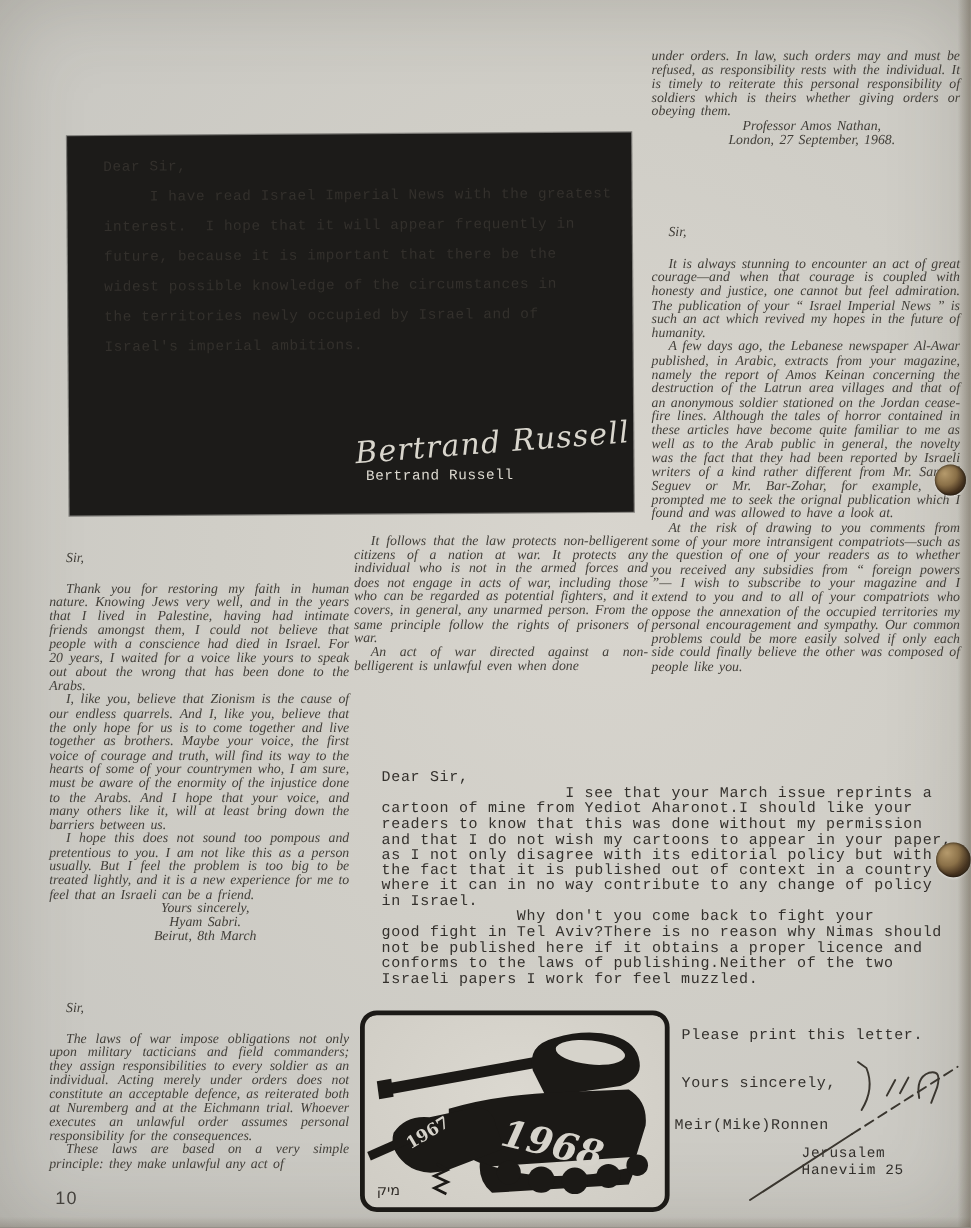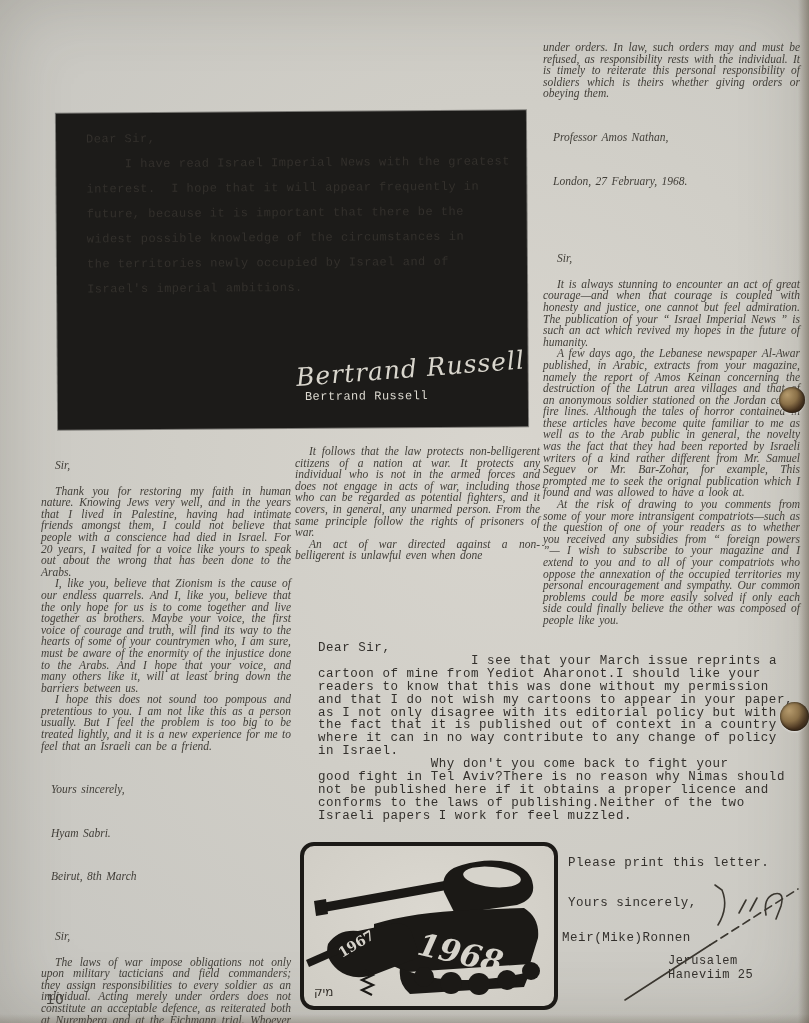--- a/index.html
+++ b/index.html
@@ -53,21 +53,21 @@
   
   .col{
     position:absolute;
     font-size:11.5px;line-height:11.6px;
     font-style:italic;text-align:justify;
     word-spacing:1.6px;color:#413e38;
   }
   .col p{margin:0;text-indent:14px;}
   .col p.noindent{text-indent:0;}
   .col .salutation{text-indent:0;margin:14px;}
-  .col .sig{text-indent:10px;text-align:left;margin-top:32px;}
+  .col .sig{text-indent:10px;text-align:center;}
   .gap-lg{height:52px;}
   .gap-md{height:34px;}
   .col-left{left:41px;top:446px;width:250px;}
   .col-mid{left:295px;top:446px;width:245px;}
   .col-right{left:543px;top:42px;width:257px;}
   
   .typed{
     font-family:"Liberation Mono","DejaVu Sans Mono",monospace;
     color:#33302c;
   }
@@ -125,39 +125,40 @@
 widest possible knowledge of the circumstances in
 the territories newly occupied by Israel and of
 Israel's imperial ambitions.</div>
     <div class="russell-script">Bertrand Russell</div>
     <div class="russell-typed">Bertrand Russell</div>
   </div>
 
   <div class="col col-right">
     <p class="noindent">under orders. In law, such orders may and must be refused, as responsibility rests with the individual. It is timely to reiterate this personal responsibility of soldiers which is theirs whether giving orders or obeying them.</p>
     <p class="sig">Professor Amos Nathan,</p>
-    <p class="sig">London, 27 February, 1968.</p>
+    <p class="sig">London, 27 September, 1968.</p>
     <div class="gap-lg"></div>
     <p class="salutation">Sir,</p>
     <p>It is always stunning to encounter an act of great courage—and when that courage is coupled with honesty and justice, one cannot but feel admiration. The publication of your “ Israel Imperial News ” is such an act which revived my hopes in the future of humanity.</p>
     <p>A few days ago, the Lebanese newspaper Al-Awar published, in Arabic, extracts from your magazine, namely the report of Amos Keinan concerning the destruction of the Latrun area villages and that of an anonymous soldier stationed on the Jordan cease-fire lines. Although the tales of horror contained in these articles have become quite familiar to me as well as to the Arab public in general, the novelty was the fact that they had been reported by Israeli writers of a kind rather different from Mr. Samuel Seguev or Mr. Bar-Zohar, for example, This prompted me to seek the orignal publication which I found and was allowed to have a look at.</p>
     <p>At the risk of drawing to you comments from some of your more intransigent compatriots—such as the question of one of your readers as to whether you received any subsidies from “ foreign powers ”— I wish to subscribe to your magazine and I extend to you and to all of your compatriots who oppose the annexation of the occupied territories my personal encouragement and sympathy. Our common problems could be more easily solved if only each side could finally believe the other was composed of people like you.</p>
   </div>
 
   <div class="col col-left">
     <p class="salutation">Sir,</p>
     <p>Thank you for restoring my faith in human nature. Knowing Jews very well, and in the years that I lived in Palestine, having had intimate friends amongst them, I could not believe that people with a conscience had died in Israel. For 20 years, I waited for a voice like yours to speak out about the wrong that has been done to the Arabs.</p>
     <p>I, like you, believe that Zionism is the cause of our endless quarrels.  And I, like you, believe that the only hope for us is to come together and live together as brothers. Maybe your voice, the first voice of courage and truth, will find its way to the hearts of some of your countrymen who, I am sure, must be aware of the enormity of the injustice done to the Arabs. And I hope that your voice, and many others like it, will at least bring down the barriers between us.</p>
     <p>I hope this does not sound too pompous and pretentious to you. I am not like this as a person usually. But I feel the problem is too big to be treated lightly, and it is a new experience for me to feel that an Israeli can be a friend.</p>
     <p class="sig">Yours sincerely,</p>
     <p class="sig">Hyam Sabri.</p>
     <p class="sig">Beirut, 8th March</p>
     <div class="gap-md"></div>
     <p class="salutation">Sir,</p>
     <p>The laws of war impose obligations not only upon military tacticians and field commanders; they assign responsibilities to every soldier as an individual. Acting merely under orders does not constitute an acceptable defence, as reiterated both at Nuremberg and at the Eichmann trial. Whoever executes an unlawful order assumes personal responsibility for the consequences.</p>
+    <p>These laws are based on a very simple principle: they make unlawful any act of</p>
   </div>
 
   <div class="col col-mid">
     <p>It follows that the law protects non-belligerent citizens of a nation at war. It protects any individual who is not in the armed forces and does not engage in acts of war, including those who can be regarded as potential fighters, and it covers, in general, any unarmed person. From the same principle follow the rights of prisoners of war.</p>
     <p>An act of war directed against a non-belligerent is unlawful even when done</p>
   </div>
 
   <div class="ronnen-letter typed">Dear Sir,
                    I see that your March issue reprints a
 cartoon of mine from Yediot Aharonot.I should like your

